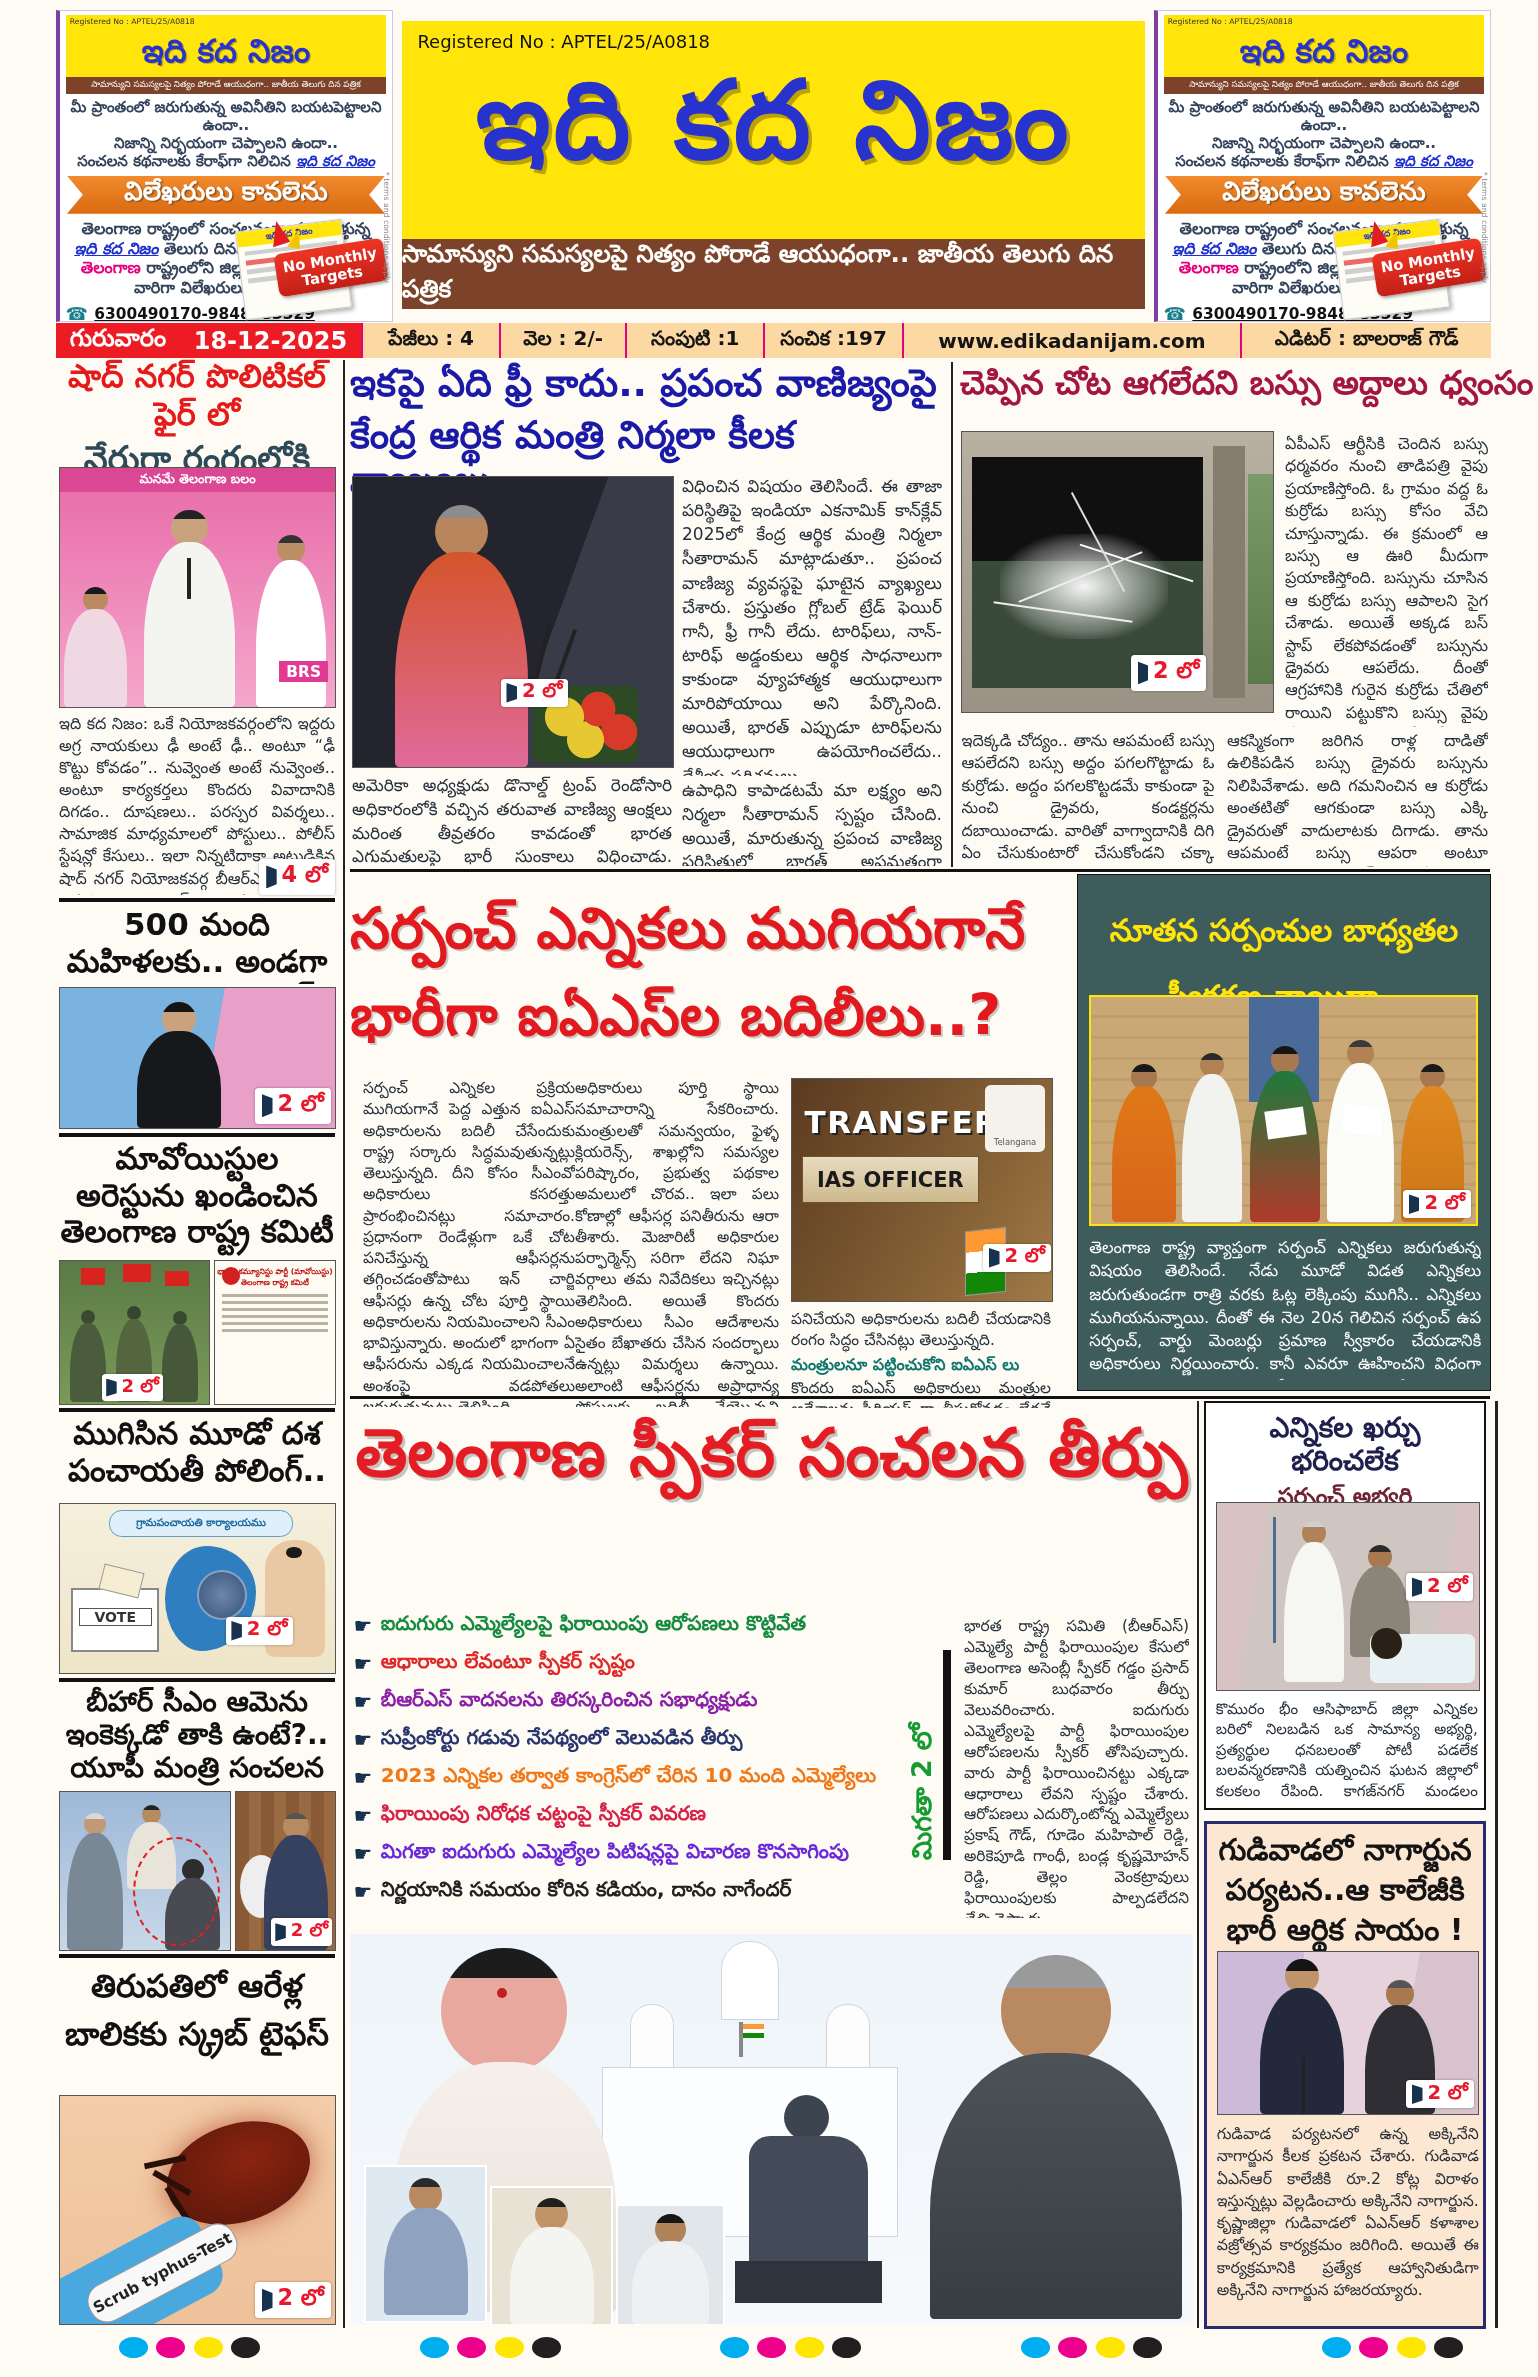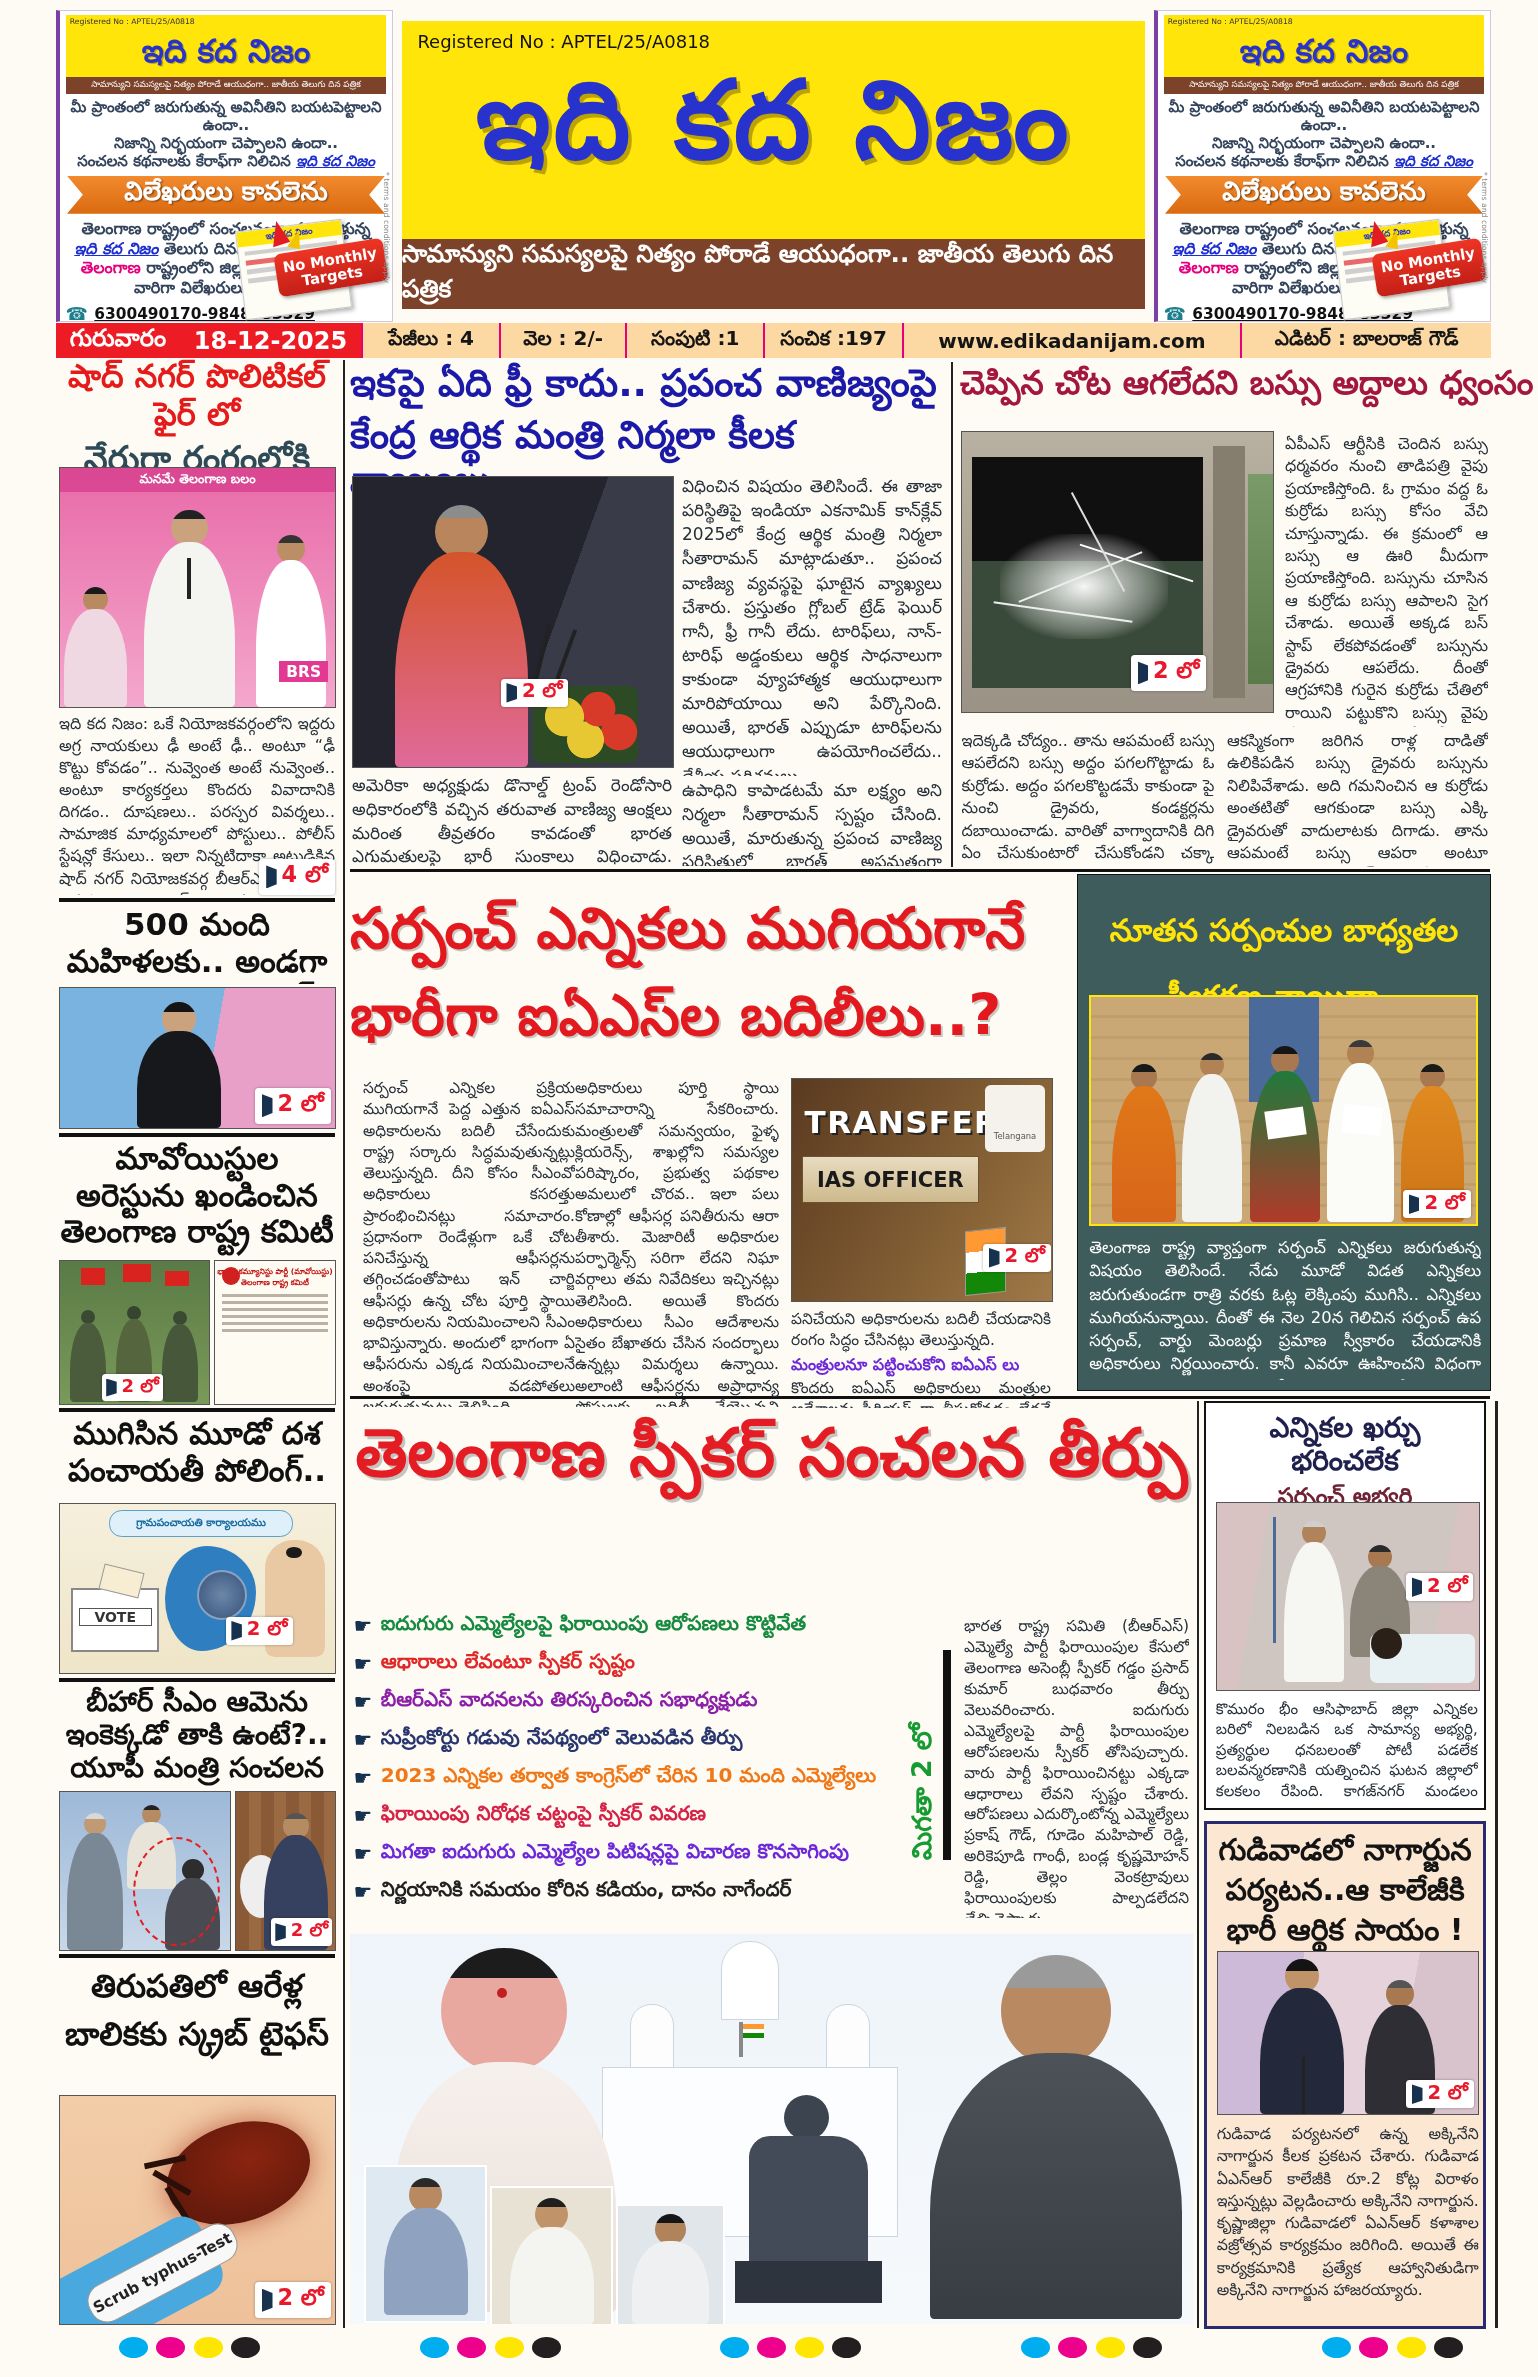--- a/index.html
+++ b/index.html
@@ -66,21 +66,21 @@
   
   .tealbox{background:#3f5c5c;border:1.4px solid #111;box-sizing:border-box;padding:11.2px;}
   .teal-h{color:#ffe50a;font-size:31px;font-weight:800;text-align:center;line-height:1.35;margin-top:24px;}
   
   .dots{position:absolute;display:flex;gap:8.4px;}
   .dot{width:29px;height:21px;border-radius:50%;}
   .c0{background:#00aeef}.c1{background:#ec008c}.c2{background:#ffe600}.c3{background:#231f20}
   
   .wbox{background:#fff;border:2.1px solid #111;box-sizing:border-box;}
   .peach{background:#fce7d2;border:3.5px solid #2a2a6e;box-sizing:border-box;}
-  .subhead{color:#6d28d9;font-weight:800;}
+  .subhead{color:#0f766e;font-weight:800;}
 </style>
 </head>
 <body>
 
 <div id="page">
 
   <section class="ad abs" style="left:56px;top:9.8px;width:337px;height:312px;">
     <div class="ad-yellow">
       <span class="ad-reg">Registered No : APTEL/25/A0818</span>
       <div class="ad-title">ఇది కద నిజం</div>
@@ -385,21 +385,21 @@
     <div class="lh1" style="font-size:57px;color:#e2191f;text-align:left;margin-top:19.6px;white-space:nowrap;text-shadow:2.1px 2.1px 0 rgba(0,0,0,.2);">భారీగా ఐఏఎస్‌ల బదిలీలు..?</div>
     <div class="bd clip" style="position:absolute;left:13px;top:183px;width:212px;height:329px;font-size:15.4px;line-height:1.38;">
       <span>సర్పంచ్ ఎన్నికల ప్రక్రియ ముగియగానే పెద్ద ఎత్తున ఐఏఎస్ అధికారులను బదిలీ చేసేందుకు రాష్ట్ర సర్కారు సిద్ధమవుతున్నట్లు తెలుస్తున్నది. దీని కోసం సీఎంవో అధికారులు కసరత్తు ప్రారంభించినట్లు సమాచారం. ప్రధానంగా రెండేళ్లుగా ఒకే చోట పనిచేస్తున్న ఆఫీసర్లను తగ్గించడంతోపాటు ఇన్ చార్జి ఆఫీసర్లు ఉన్న చోట పూర్తి స్థాయి అధికారులను నియమించాలని సీఎం భావిస్తున్నారు. అందులో భాగంగా ఏ ఆఫీసరును ఎక్కడ నియమించాలనే అంశంపై వడపోతలు జరుగుతున్నట్లు తెలిసింది.</span>
       
       
     </div>
     <div class="bd clip" style="position:absolute;left:225px;top:183px;width:204px;height:329px;font-size:15.4px;line-height:1.38;">అధికారులు పూర్తి స్థాయి సమాచారాన్ని సేకరించారు. మంత్రులతో సమన్వయం, ఫైళ్ళ క్లియరెన్స్, శాఖల్లోని సమస్యల పరిష్కారం, ప్రభుత్వ పథకాల అమలులో చొరవ.. ఇలా పలు కోణాల్లో ఆఫీసర్ల పనితీరును ఆరా తీశారు. మెజారిటీ అధికారుల పర్ఫార్మెన్స్ సరిగా లేదని నిఘా వర్గాలు తమ నివేదికలు ఇచ్చినట్లు తెలిసింది. అయితే కొందరు అధికారులు సీఎం ఆదేశాలను సైతం బేఖాతరు చేసిన సందర్భాలు ఉన్నట్లు విమర్శలు ఉన్నాయి. అలాంటి ఆఫీసర్లను అప్రాధాన్య పోస్టులకు బదిలీ చేయొచ్చని సెక్రటేరియట్ వర్గాల్లో ఉన్న టాక్. అలాగే పలు కమిషనర్లు, కలెక్టర్ల పనితీరుపై నివేదికలు తీసుకుని, సరిగా</div>
     <div class="ph" style="left:441px;top:183px;width:260px;height:222px;background:linear-gradient(120deg,#5a3a20,#8a6538 70%,#a07a48);">
       <div style="position:absolute;left:12.6px;top:25px;font-size:31px;font-weight:900;color:#fff;text-shadow:2.1px 2.1px 0 #222;letter-spacing:1.4px;">TRANSFER</div>
       <div style="position:absolute;left:9.8px;top:77px;width:175px;height:45px;background:linear-gradient(#e8dbc0,#cdb98c);border:1.4px solid #6b5430;display:flex;align-items:center;justify-content:center;font-size:21px;font-weight:800;color:#1a1a1a;">IAS OFFICER</div>
-      <div style="position:absolute;right:7px;top:5.6px;width:60px;height:67px;background:#f4f2ea;border-radius:5.6px;display:flex;align-items:flex-end;justify-content:center;font-size:8.4px;color:#555;padding-bottom:11px;box-sizing:border-box;">Telangana</div>
+      <div style="position:absolute;right:7px;top:5.6px;width:60px;height:67px;background:#f4f2ea;border-radius:5.6px;display:flex;align-items:flex-end;justify-content:center;font-size:8.4px;color:#555;padding-bottom:5px;box-sizing:border-box;">Telangana</div>
       <div style="position:absolute;right:46px;bottom:7px;width:39px;height:63px;background:linear-gradient(#ff9933 33%,#fff 33% 66%,#138808 66%);transform:skewY(-6deg);border:0.7px solid #999;"></div>
       <div class="badge" style="right:1.4px;bottom:29px;padding:0.7px 5.6px;">
           <span class="bk" style="height:19.6px;"></span>
           <span class="num" style="font-size:19.6px;">2 లో</span>
         </div>
     </div>
     <div class="bd clip" style="position:absolute;left:441px;top:414px;width:260px;height:99px;font-size:15.4px;line-height:1.36;">
       <span>పనిచేయని అధికారులను బదిలీ చేయడానికి రంగం సిద్ధం చేసినట్లు తెలుస్తున్నది.</span>
       <div class="subhead" style="font-size:16px;margin:2.8px 0;">మంత్రులనూ పట్టించుకోని ఐఏఎస్ లు</div>
       <span>కొందరు ఐఏఎస్ అధికారులు మంత్రుల ఆదేశాలను సీరియస్ గా తీసుకోవడం లేదనే విమర్శలు ఉన్నాయి. మంత్రి చెప్పినప్పుడు సరేనంటూ తలూపి, ఆ తరువాత తమకు తోచిన విధంగా పని చేస్తున్న ఆఫీసర్లు ఉన్నారు.</span>

